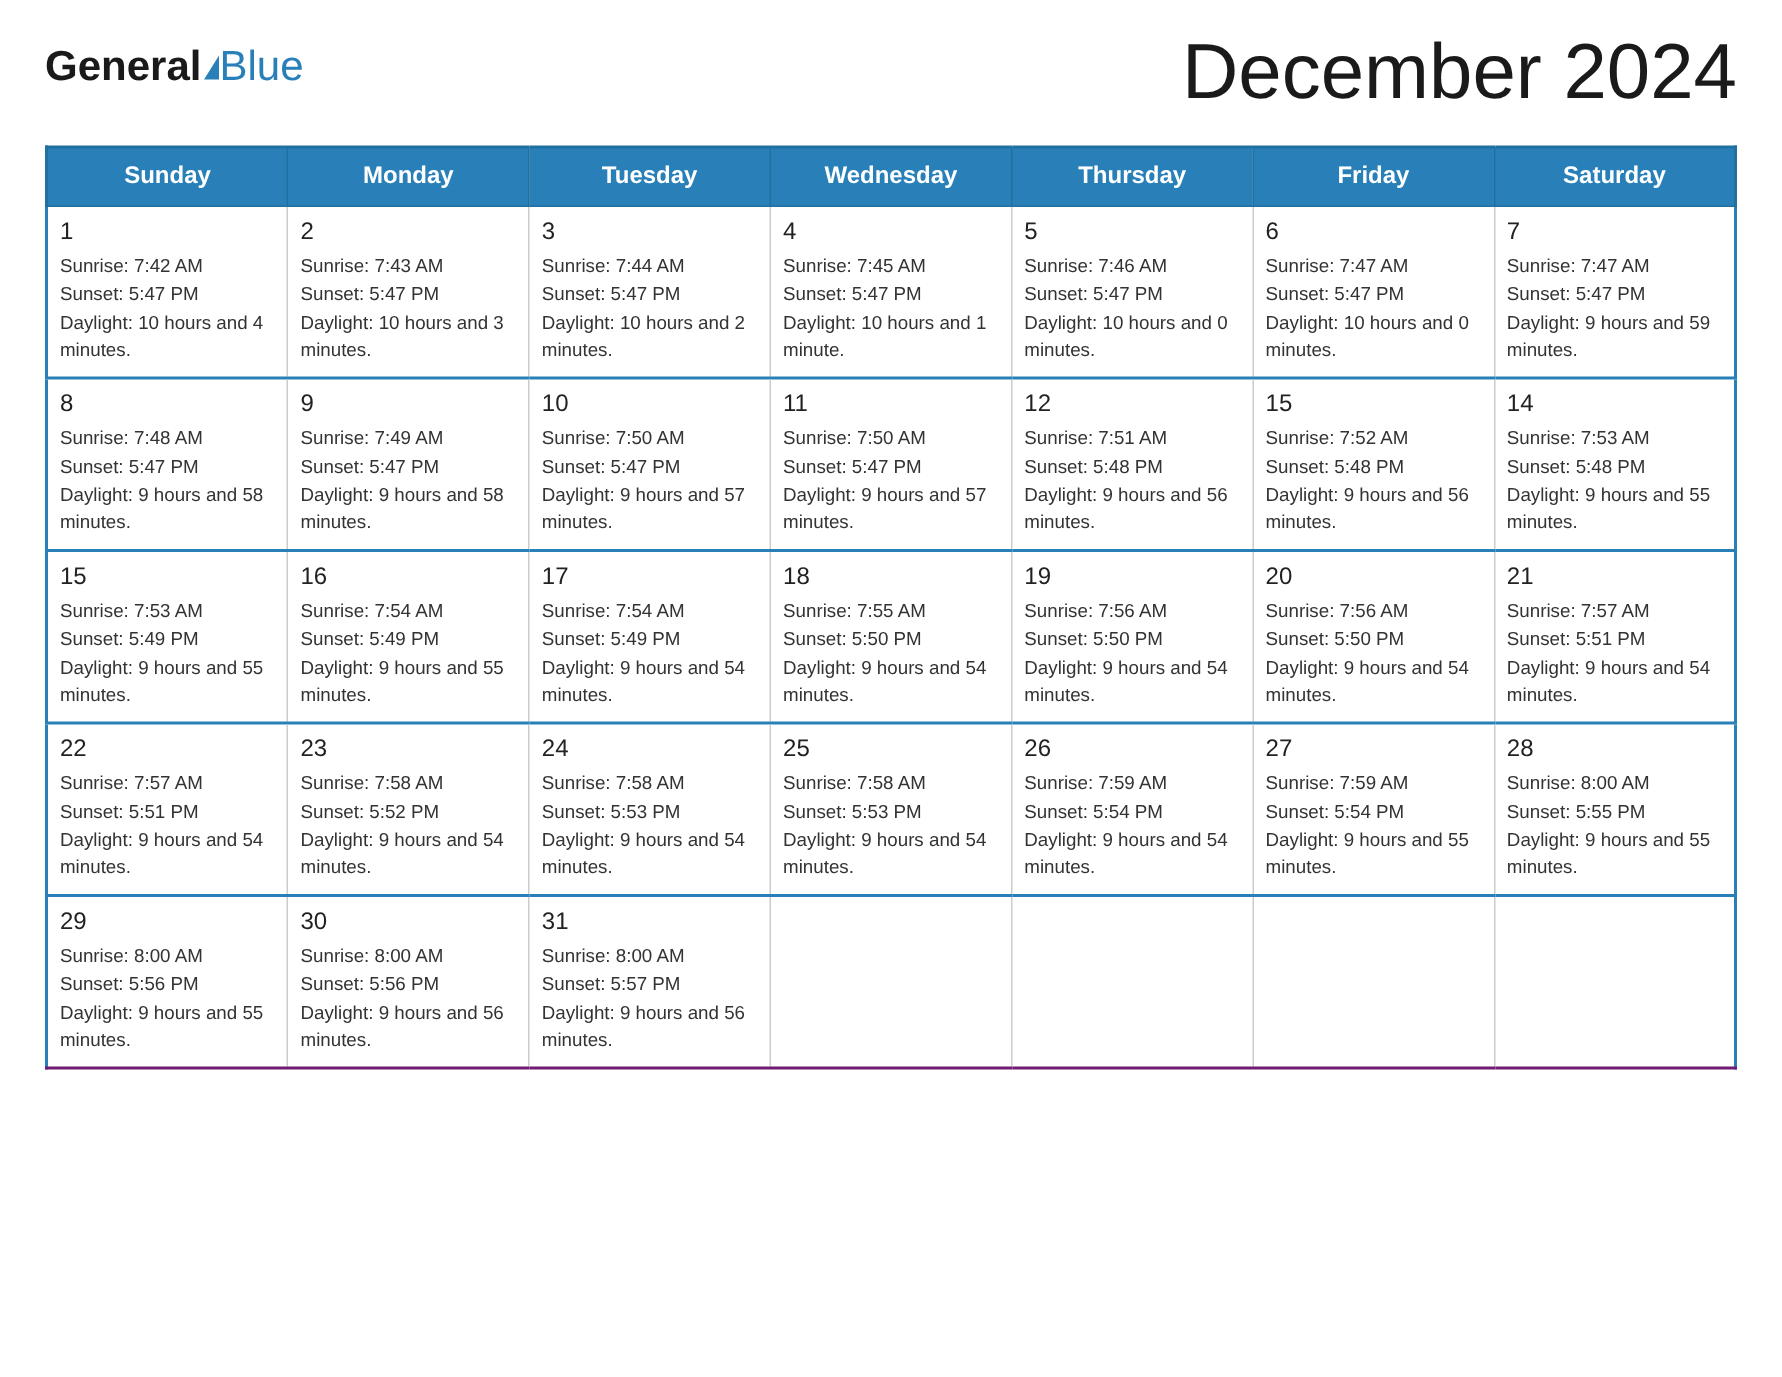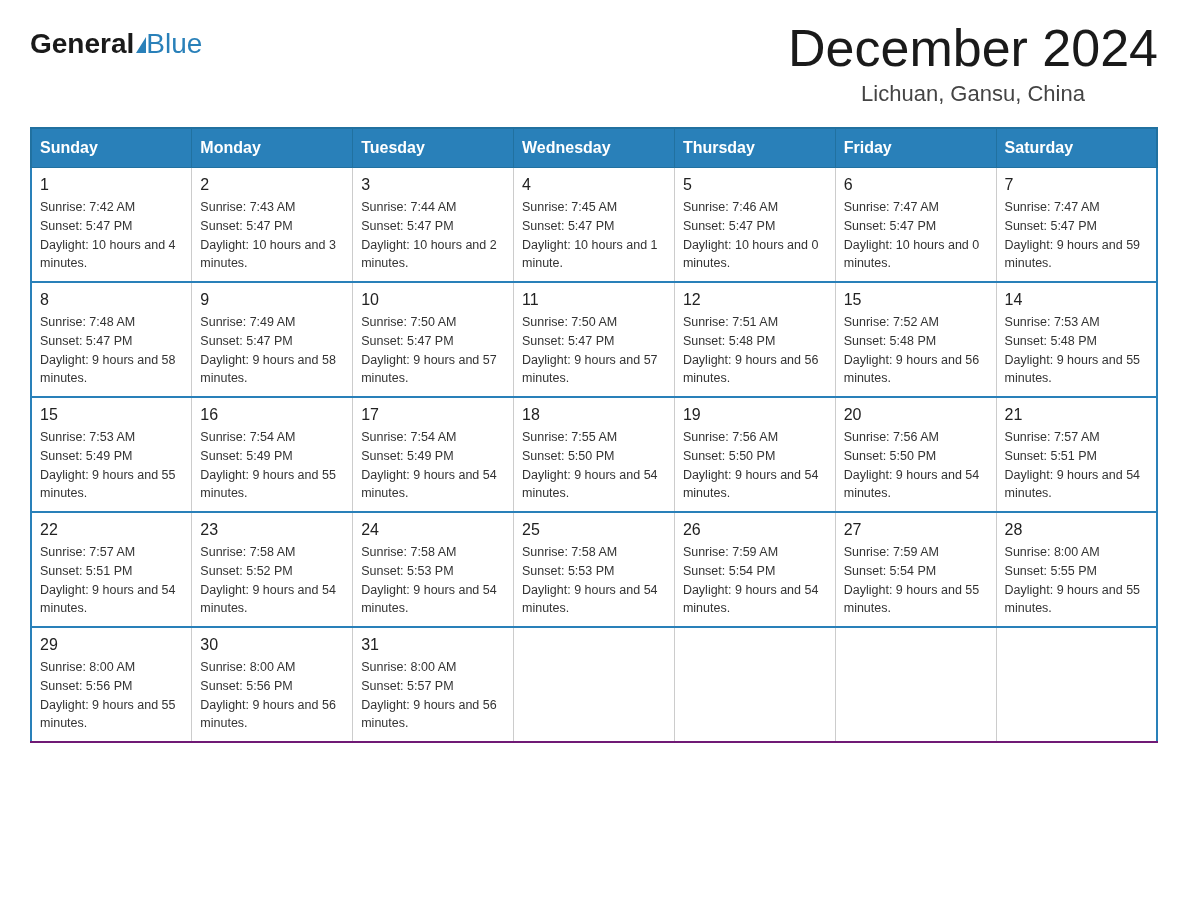--- a/index.html
+++ b/index.html
@@ -39,21 +39,21 @@
       height: 0;
       border-left: 10px solid transparent;
       border-right: 0px solid transparent;
       border-bottom: 16px solid #2980b9;
       margin-left: 2px;
       vertical-align: middle;
       position: relative;
       top: -4px;
     }
     .title-block {
-      text-align: center;
+      text-align: right;
     }
     .title-block h1 {
       font-size: 52px;
       font-weight: normal;
       color: #1a1a1a;
       line-height: 1.1;
     }
     .title-block h2 {
       font-size: 22px;
       font-weight: normal;
@@ -64,21 +64,21 @@
       width: 100%;
       border-collapse: collapse;
       table-layout: fixed;
     }
     .calendar-table thead th {
       background-color: #2980b9;
       color: #fff;
       font-size: 16px;
       font-weight: bold;
       padding: 10px 8px;
-      text-align: left;
+      text-align: center;
       border: 1px solid #2171a0;
     }
     .calendar-table tbody td {
       vertical-align: top;
       padding: 8px 8px;
       border: 1px solid #ccc;
       font-size: 13px;
       color: #333;
       min-height: 100px;
     }
@@ -126,21 +126,20 @@
   <div class="logo">
     <div>
       <span class="logo-general">General</span><span class="logo-triangle"></span>
     </div>
     <div>
       <span class="logo-blue">Blue</span>
     </div>
   </div>
   <div class="title-block">
     <h1>December 2024</h1>
-    <h2>Lichuan, Gansu, China</h2>
   </div>
 </div>
 
 <table class="calendar-table">
   <thead>
     <tr>
       <th>Sunday</th>
       <th>Monday</th>
       <th>Tuesday</th>
       <th>Wednesday</th>

